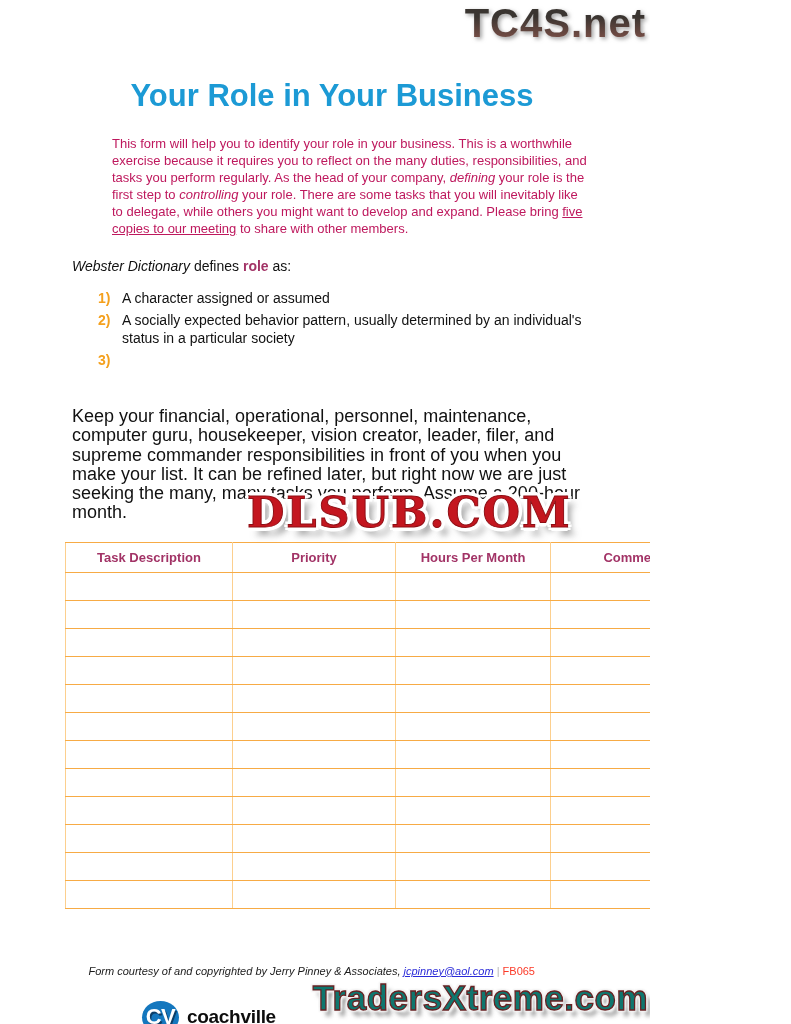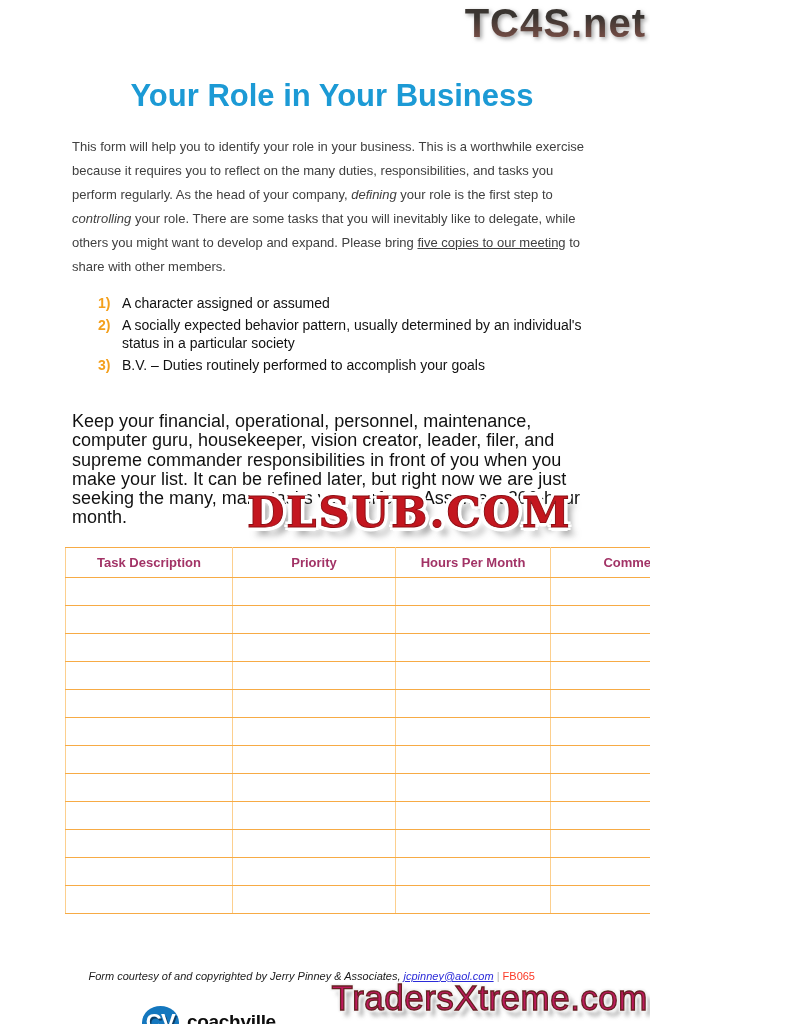--- a/index.html
+++ b/index.html
@@ -32,23 +32,24 @@
   .content { padding: 78px 58px 0 72px; }
   .title {
     text-align: center;
     color: #1c9ad5;
     font-size: 31px;
     font-weight: bold;
     letter-spacing: 0px;
   }
   .p-intro {
     margin-top: 21px;
-    color: #404040;
+    color: #be185d;
     font-size: 13px;
-    line-height: 24px;
+    line-height: 17px;
+    margin-left: 40px;
   }
   .p-intro .em { font-style: italic; }
   .p-intro .u { text-decoration: underline; }
   .webster {
     margin-top: 21px;
     color: #111;
     font-size: 14px;
   }
   .webster .em { font-style: italic; }
   .webster .role { color: #a23366; font-weight: bold; }
@@ -166,23 +167,23 @@
     color: #8c8c8c;
     padding-left: 14px;
   }
   .copyright a { color: #2222cc; }
   
   .wm-bottom {
     position: absolute;
     right: 2px;
     bottom: 6px;
     font-size: 35px;
-    font-weight: normal;
+    font-weight: bold;
     letter-spacing: 0.5px;
-    color: #be185d;
+    color: #0f766e;
     -webkit-text-stroke: 1.3px #672122;
     text-shadow:
       -2px -2px 2px #f2f2f2, 2px -2px 2px #f2f2f2,
       -2px 2px 2px #f2f2f2, 2px 2px 2px #f2f2f2,
       5px 6px 4px rgba(130,130,130,0.8);
     margin-top: 33px;
   }
 </style>
 </head>
 <body>
@@ -190,33 +191,33 @@
 <div class="page">
 
   <div class="wm-top">TC4S.net</div>
 
   <div class="content">
 
     <h1 class="title">Your Role in Your Business</h1>
 
     <p class="p-intro"><span>This form will help you to identify your role in your business.  This is a worthwhile exercise because it requires you to reflect on the many duties, responsibilities, and tasks you perform regularly.  As the head of your company, </span><span class="em">defining</span><span> your role is the first step to </span><span class="em">controlling</span><span> your role.  There are some tasks that you will inevitably like to delegate, while others you might want to develop and expand.  Please bring </span><span class="u">five copies to our meeting</span><span> to share with other members.</span></p>
 
+    <p class="webster"><span class="em">Webster Dictionary</span><span> defines </span><span class="role">role</span><span> as:</span></p>
 
     <div class="deflist">
       <div class="defitem">
         <span class="defnum">1)</span>
         <span class="deftext">A character assigned or assumed</span>
       </div>
       <div class="defitem">
         <span class="defnum">2)</span>
         <span class="deftext">A socially expected behavior pattern, usually determined by an individual's status in a particular society</span>
       </div>
       <div class="defitem">
         <span class="defnum">3)</span>
-        <span class="deftext">B.V. – Duties routinely performed to accomplish your goals</span>
       </div>
     </div>
 
     <p class="p-keep">Keep your financial, operational, personnel, maintenance, computer guru, housekeeper, vision creator, leader, filer, and supreme commander responsibilities in front of you when you make your list.  It can be refined later, but right now we are just seeking the many, many tasks you perform.  Assume a 200-hour month.</p>
 
     <table class="task-table">
       <thead>
         <tr>
           <th style="width:167px">Task Description</th>
           <th style="width:163px">Priority</th>

